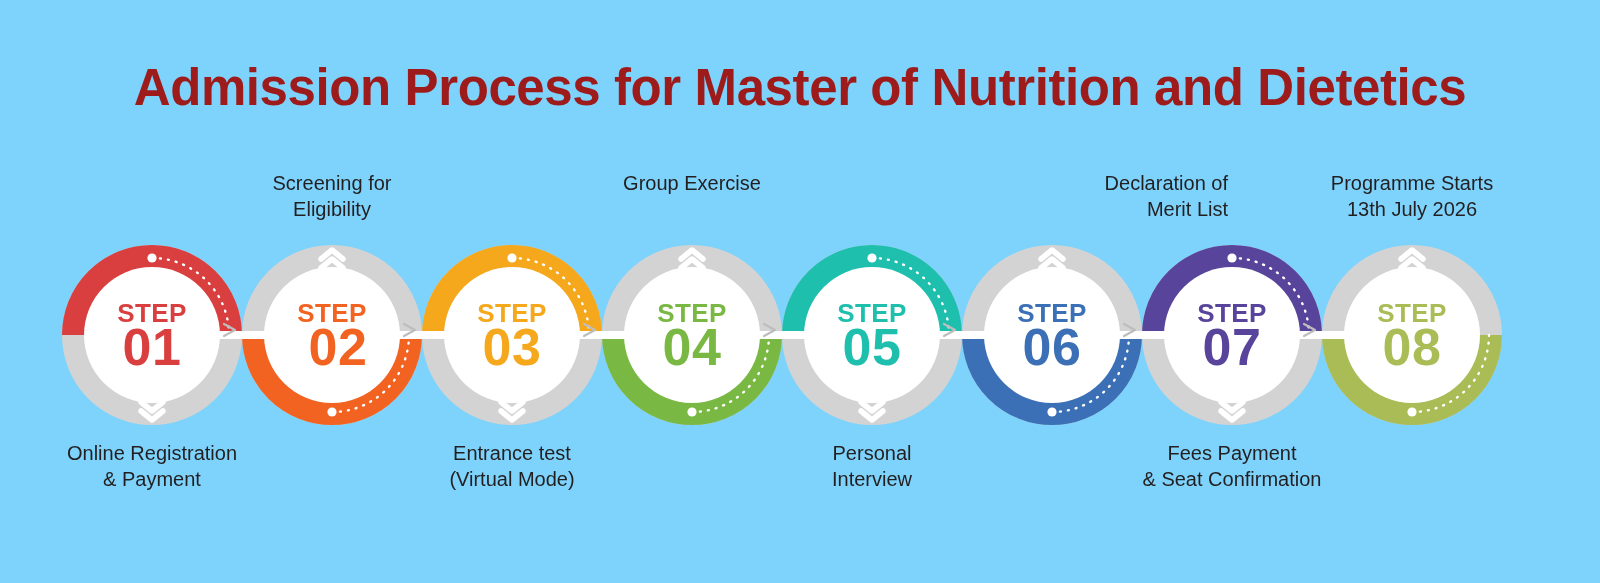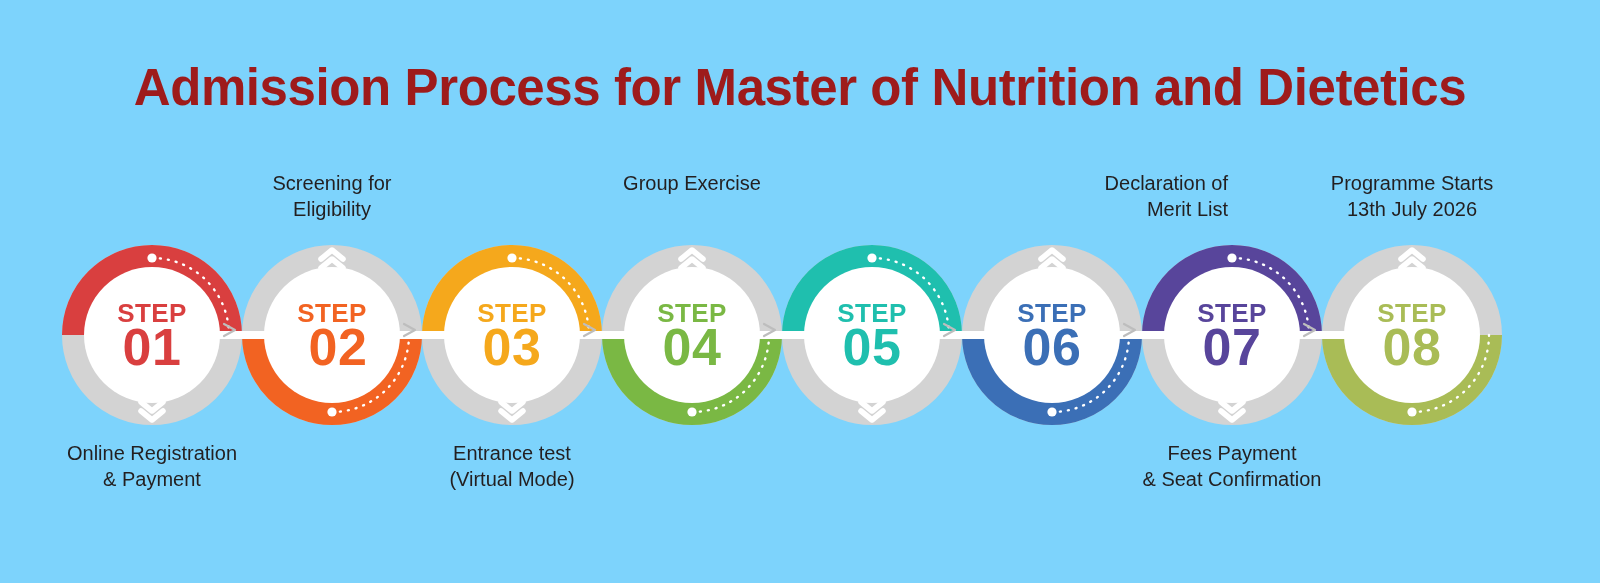--- a/index.html
+++ b/index.html
@@ -214,20 +214,22 @@
           </g>
         </svg>
         <div class="inner">
           <div class="step-word" style="color: rgb(31, 191, 174);">STEP</div>
           <div class="step-num" style="color: rgb(31, 191, 174);">05</div>
         </div>
       </div>
       <svg viewBox="0 0 24 18" width="24" height="18" style="position: absolute; left: 940px; top: 321px; z-index: 60;">
         <path d="M 4 3 L 15 9 L 4 15" fill="none" stroke="#bdbdbd" stroke-width="2.2" stroke-linecap="round" stroke-linejoin="round"></path>
       </svg>
+      <div class="caption bot-cap" style="left: 722px; color: rgb(35, 31, 32);">Personal
+Interview</div>
       <div style="position: absolute; left: 1092px; top: 331px; width: 100px; height: 8px; background: rgb(255, 255, 255); z-index: 25;"></div>
       <div class="step" style="left: 962px; z-index: 15;">
         <svg class="ring" viewBox="0 0 204 204" width="204" height="204">
           <circle cx="102" cy="102" r="77" fill="none" stroke="#d3d3d3" stroke-width="26"></circle>
           <path d="M 179 102 A 77 77 0 0 1 25 102" fill="none" stroke="#3b6fb6" stroke-width="26" stroke-linecap="butt"></path>
           <path d="M 102 179 A 77 77 0 0 0 179 102" fill="none" stroke="#ffffff" stroke-width="2.4" stroke-linecap="round" stroke-dasharray="1 7"></path>
           <circle cx="102" cy="179" r="4.6" fill="#ffffff"></circle>
           <g>
             <path d="M 91 35 L 102 26 L 113 35" fill="none" stroke="#ffffff" stroke-width="5.5" stroke-linecap="round" stroke-linejoin="round"></path>
             <path d="M 91 26 L 102 17 L 113 26" fill="none" stroke="#ffffff" stroke-width="5.5" stroke-linecap="round" stroke-linejoin="round"></path>

